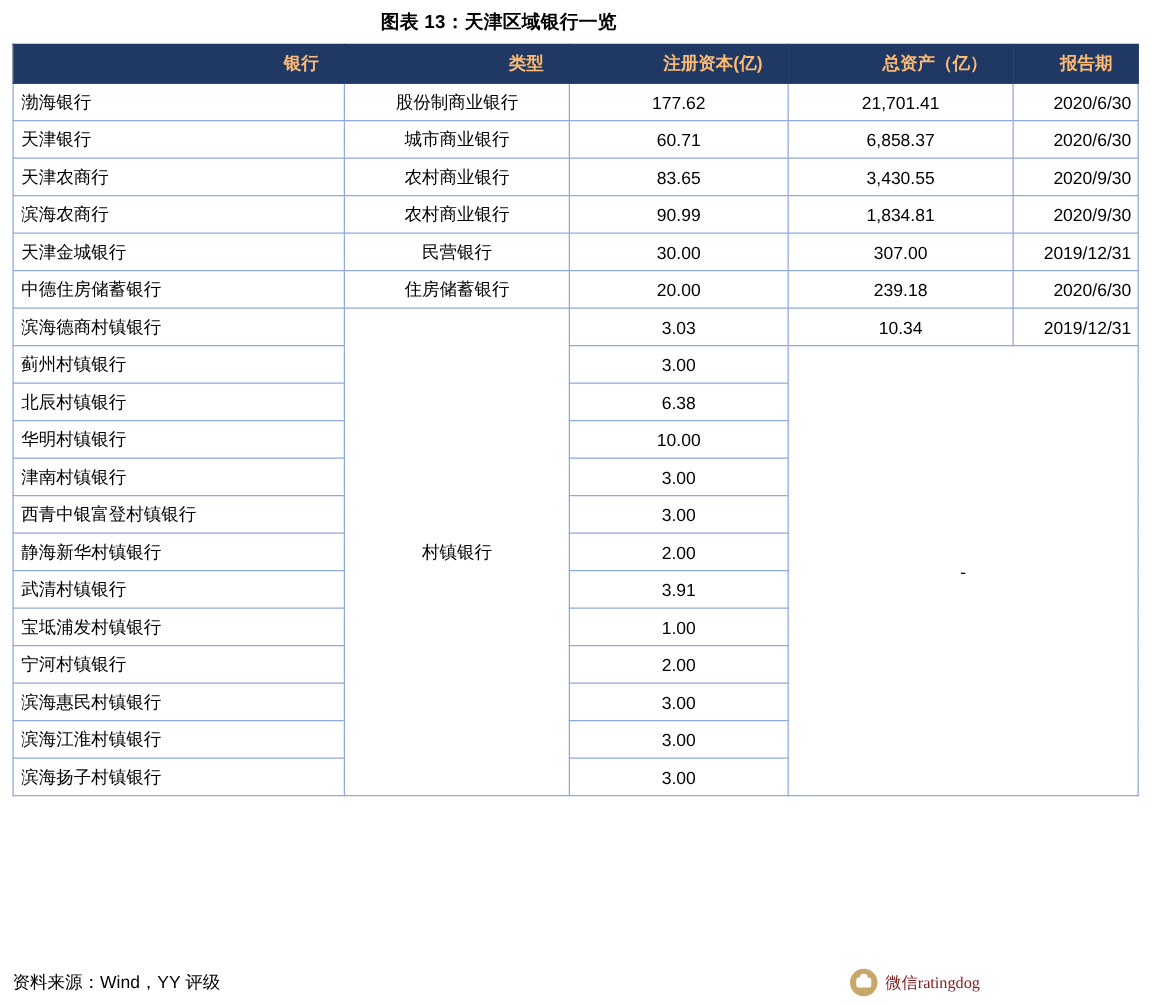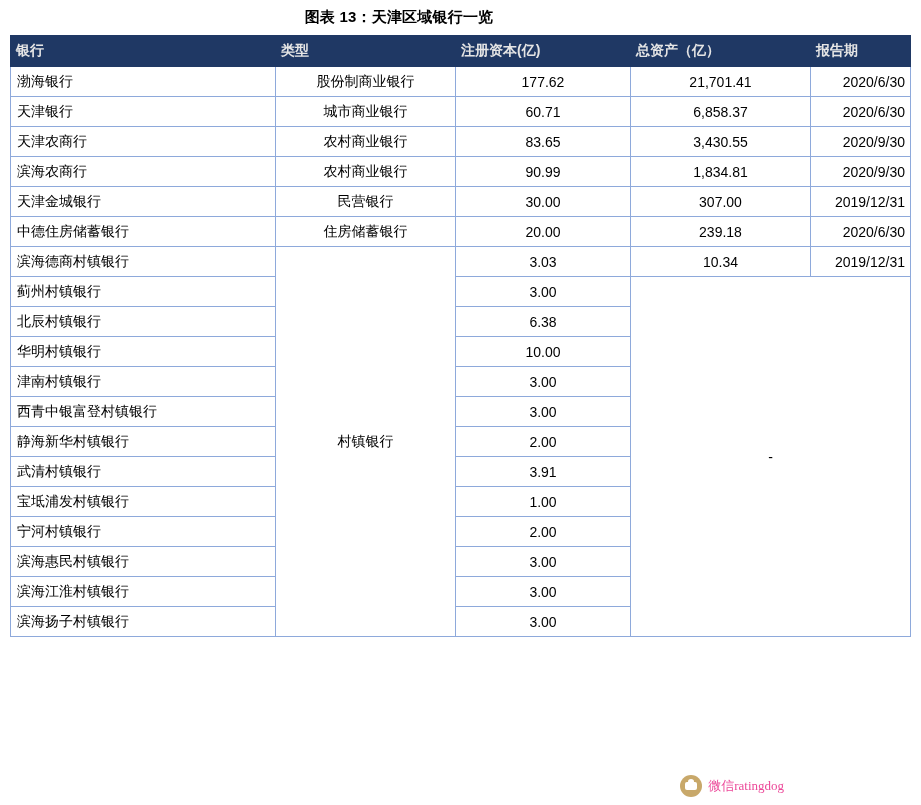--- a/index.html
+++ b/index.html
@@ -35,28 +35,28 @@
     font-size: 14px;
   }
   table.bank-table col.c-bank    { width: 265px; }
   table.bank-table col.c-type    { width: 180px; }
   table.bank-table col.c-cap     { width: 175px; }
   table.bank-table col.c-assets  { width: 180px; }
   table.bank-table col.c-period  { width: 100px; }
 
   thead th {
     background: #1f3864;
-    color: #e5e5e5;
+    color: #fdba74;
     font-weight: bold;
     font-size: 14px;
     height: 30px;
     border: 1px solid #1f3864;
-    text-align: left;
-    vertical-align: middle;
-    padding: 0 5px;
+    text-align: right;
+    vertical-align: middle;
+    padding: 0 20px;
   }
   tbody td {
     border: 1px solid #8ea9db;
     height: 29px;
     vertical-align: middle;
     padding: 0 6px;
     font-size: 14px;
     white-space: nowrap;
     overflow: hidden;
   }
@@ -79,21 +79,21 @@
     bottom: 10px;
     font-size: 14px;
   }
   .watermark {
     position: absolute;
     right: 14px;
     bottom: 8px;
     display: flex;
     align-items: center;
     gap: 6px;
-    color: #ec4899;
+    color: #7f1d1d;
     font-size: 13px;
     font-family: "Liberation Serif", serif;
   }
   .wm-circle {
     width: 22px;
     height: 22px;
     border-radius: 50%;
     background: #c8a86a;
     position: relative;
     flex: 0 0 auto;
@@ -235,19 +235,20 @@
         <td class="name">滨海江淮村镇银行</td>
         <td class="num">3.00</td>
       </tr>
       <tr>
         <td class="name">滨海扬子村镇银行</td>
         <td class="num">3.00</td>
       </tr>
     </tbody>
   </table>
 
+  <div class="source">资料来源：Wind，YY 评级</div>
 
   <div class="watermark">
     <span class="wm-circle"></span>
     <span>微信ratingdog</span>
   </div>
 
 </div>
 
 </body></html>

